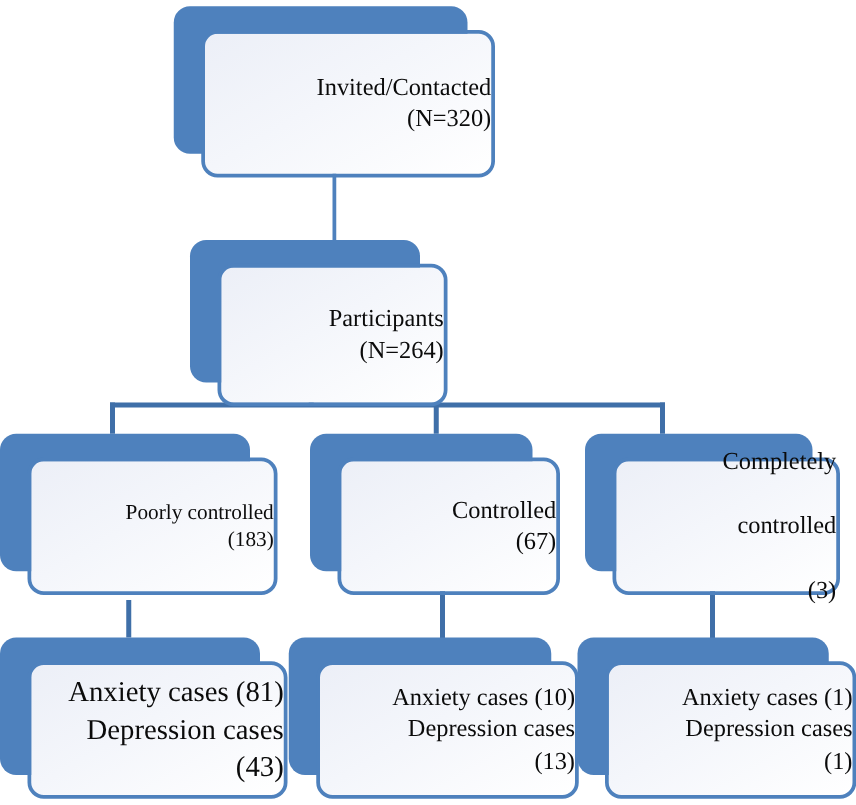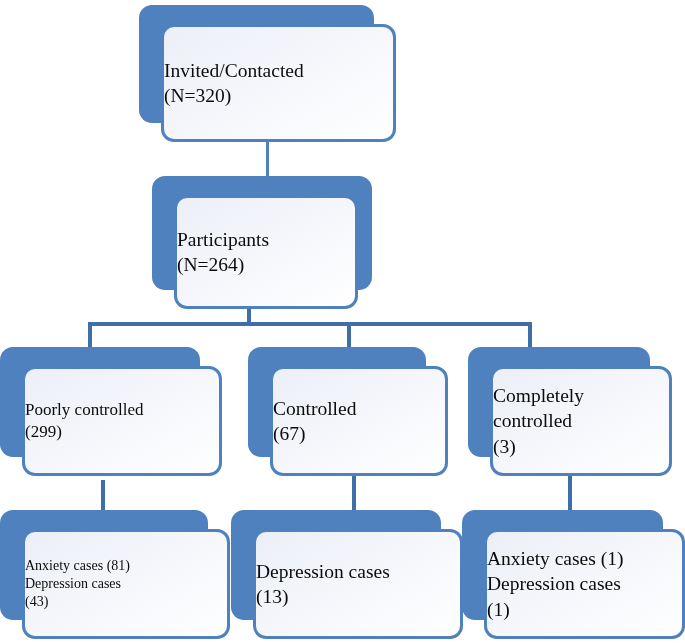--- a/index.html
+++ b/index.html
@@ -37,21 +37,21 @@
     border-radius: 13px;
   }
   .node .face {
     position: absolute;
     background: linear-gradient(150deg, #eceff7 0%, #f4f6fb 45%, #ffffff 100%);
     border: 3px solid #4e81bd;
     border-radius: 13px;
     box-sizing: border-box;
     display: flex;
     flex-direction: column;
-    align-items: flex-start;
+    align-items: flex-end;
     justify-content: center;
     color: #0b0b0b;
     text-align: center;
     line-height: 1.30;
   }
   .node .face .ln {
     display: block;
     white-space: nowrap;
   }
 </style>
@@ -73,65 +73,66 @@
   <div class="conn" style="left:568px; top:470px; width:4px; height:42px;"></div>
 
   <div class="node" style="left:139px; top:5px; width:235px; height:118px;">
     <div class="plate"></div>
     <div class="face" style="left:22px; top:19px; width:235px; height:118px; font-size:19.5px;">
       <span class="ln">Invited/Contacted</span>
       <span class="ln">(N=320)</span>
     </div>
   </div>
 
-  <div class="node" style="left:152px; top:176px; width:184px; height:114px;padding-left:36px;">
+  <div class="node" style="left:152px; top:192px; width:184px; height:114px;">
     <div class="plate"></div>
     <div class="face" style="left:22px; top:19px; width:184px; height:114px; font-size:19.5px;">
       <span class="ln">Participants</span>
       <span class="ln">(N=264)</span>
     </div>
   </div>
 
   <div class="node" style="left:0px; top:347px; width:200px; height:110px;">
     <div class="plate"></div>
     <div class="face" style="left:22px; top:19px; width:200px; height:110px; font-size:17px;">
       <span class="ln">Poorly controlled</span>
-      <span class="ln">(299)</span>
+      <span class="ln">(183)</span>
     </div>
   </div>
 
   <div class="node" style="left:248px; top:347px; width:178px; height:110px;">
     <div class="plate"></div>
     <div class="face" style="left:22px; top:19px; width:178px; height:110px; font-size:19.5px;">
       <span class="ln">Controlled</span>
       <span class="ln">(67)</span>
     </div>
   </div>
 
   <div class="node" style="left:468px; top:347px; width:182px; height:110px;">
     <div class="plate"></div>
-    <div class="face" style="left:22px; top:19px; width:182px; height:110px; font-size:19.5px;">
+    <div class="face" style="left:22px; top:19px; width:182px; height:110px; font-size:19.5px;gap:26px;">
       <span class="ln">Completely</span>
       <span class="ln">controlled</span>
       <span class="ln">(3)</span>
     </div>
   </div>
 
   <div class="node" style="left:0px; top:510px; width:208px; height:110px;">
     <div class="plate"></div>
-    <div class="face" style="left:22px; top:19px; width:208px; height:110px; font-size:14px;">
+    <div class="face" style="left:22px; top:19px; width:208px; height:110px; font-size:23px;">
       <span class="ln">Anxiety cases (81)</span>
       <span class="ln">Depression cases</span>
       <span class="ln">(43)</span>
     </div>
   </div>
 
   <div class="node" style="left:231px; top:510px; width:210px; height:110px;">
     <div class="plate"></div>
     <div class="face" style="left:22px; top:19px; width:210px; height:110px; font-size:19.5px;">
+      <span class="ln">Anxiety cases (10)</span>
       <span class="ln">Depression cases</span>
       <span class="ln">(13)</span>
     </div>
   </div>
 
   <div class="node" style="left:462px; top:510px; width:201px; height:110px;font-family:Liberation Serif, serif;">
     <div class="plate"></div>
     <div class="face" style="left:22px; top:19px; width:201px; height:110px; font-size:19.5px;">
       <span class="ln">Anxiety cases (1)</span>
       <span class="ln">Depression cases</span>

